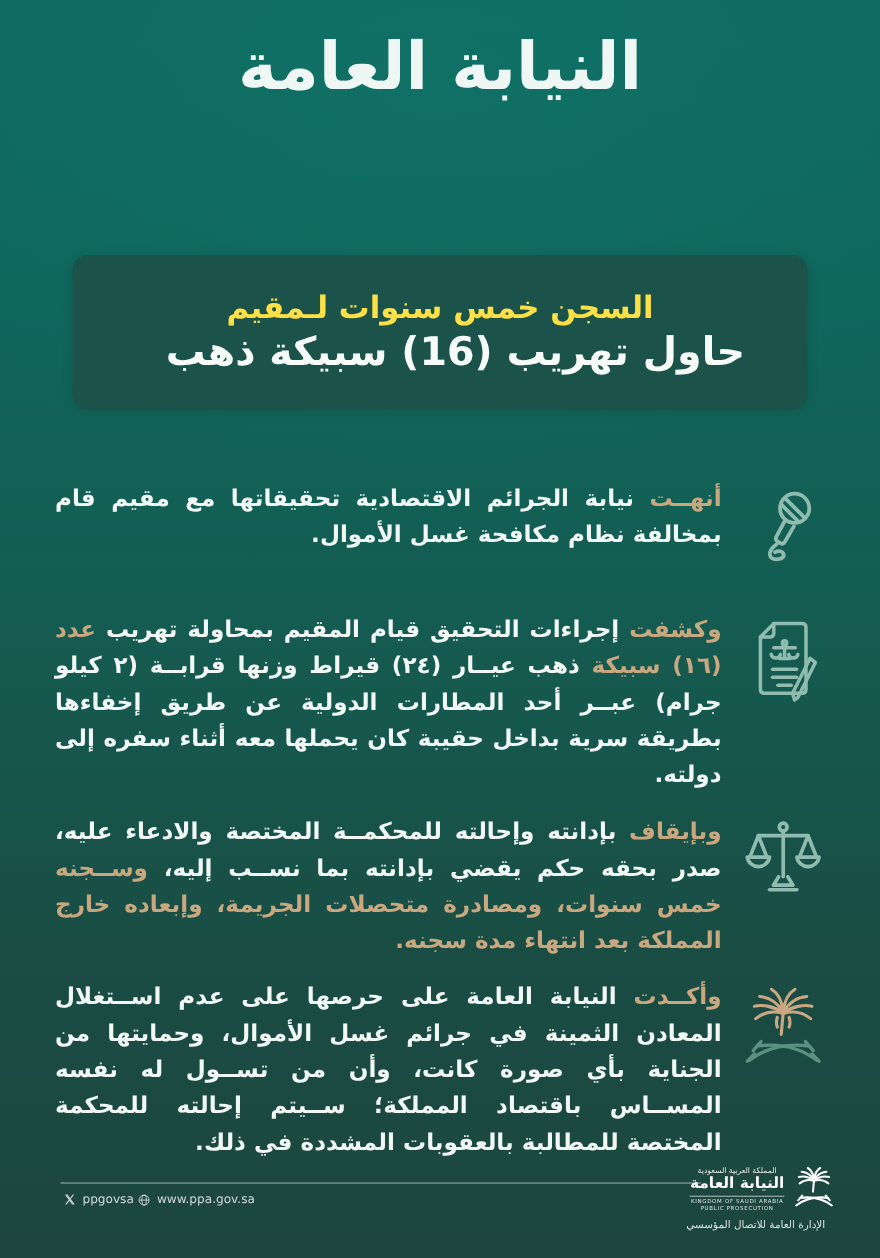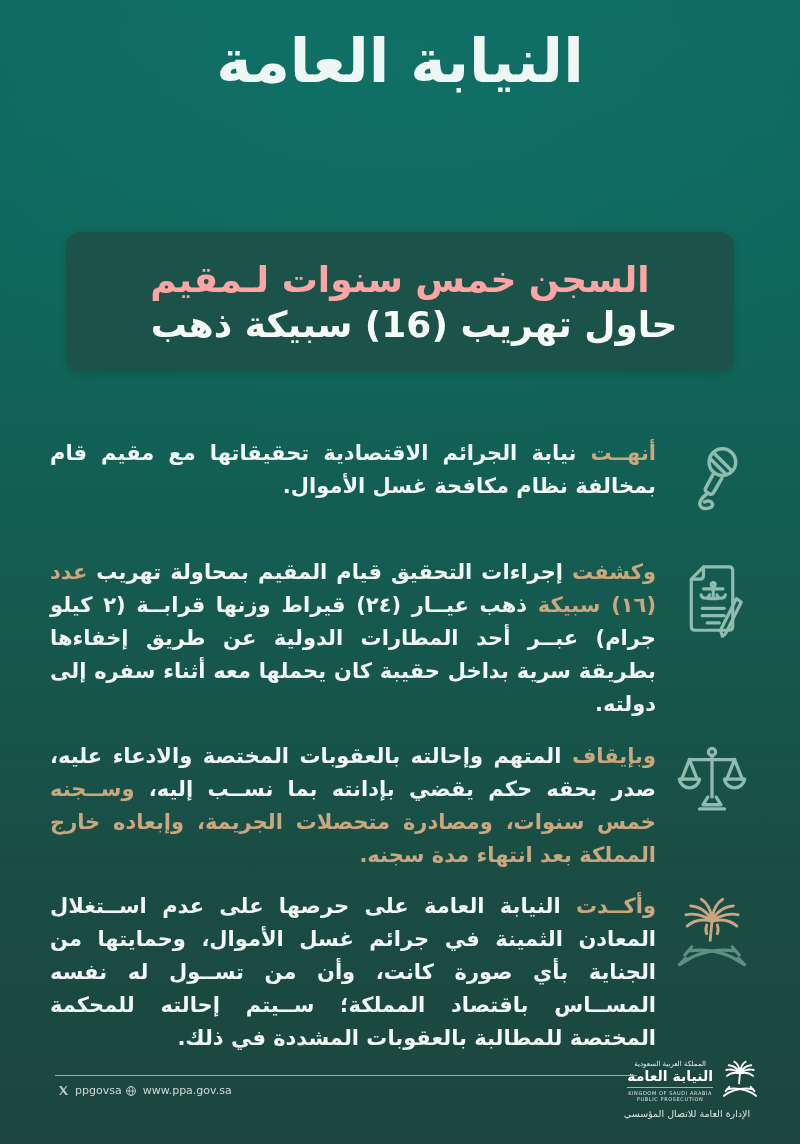--- a/index.html
+++ b/index.html
@@ -20,21 +20,21 @@
     position:absolute; top:138px; left:0; right:0; text-align:center;
     font-size:26px; font-weight:bold; color:#e9f4f0; word-spacing:7px;
   }
   
   .banner {
     position:absolute; top:232px; right:66px; width:668px; height:140px;
     background:#1b5249; border-radius:14px;
     display:flex; flex-direction:column; align-items:center; justify-content:center; gap:4px;
     box-shadow:0 2px 10px rgba(0,0,0,.12);
   }
-  .banner-line1 { font-size:36px; font-weight:bold; color:#fca5a5; }
+  .banner-line1 { font-size:28px; font-weight:bold; color:#fde047; }
   .banner-line2 { font-size:36px; font-weight:bold; color:#f6fbf8;margin-left:28px; }
   
   .section { position:absolute; right:48px; left:50px; display:flex; gap:16px; align-items:flex-start; }
   .sec-1 { top:437px; } .sec-2 { top:556px; } .sec-3 { top:740px; } .sec-4 { top:890px; }
   .icon-box { flex:0 0 80px; display:flex; justify-content:center; padding-top:2px; }
   .icon-box svg { display:block; }
   .sec-text {
     flex:1; font-size:21px; font-weight:bold; line-height:33px;
     color:#f1f7f4; text-align:justify; text-align-last:right;
   }
@@ -117,21 +117,21 @@
           <path d="M13 14.5 L6.5 31 M13 14.5 L19.5 31"></path>
           <path d="M4.5 31 A8.6 8.6 0 0 0 21.5 31 Z"></path>
           <path d="M51 14.5 L44.5 31 M51 14.5 L57.5 31"></path>
           <path d="M42.5 31 A8.6 8.6 0 0 0 59.5 31 Z"></path>
           <path d="M28.5 46 L24.5 52.5 H39.5 L35.5 46"></path>
           <line x1="21.5" y1="56" x2="42.5" y2="56"></line>
         </g>
       </svg>
     </span>
     <div class="sec-text">
-      <span class="gold">وبإيقاف </span><span class="white">المتهم وإحالته بالعقوبات المختصة والادعاء عليه، صدر بحقه حكم يقضي بإدانته بما نســب إليه، </span><span class="gold">وســجنه خمس سنوات، ومصادرة متحصلات الجريمة، وإبعاده خارج المملكة بعد انتهاء مدة سجنه.</span>
+      <span class="gold">وبإيقاف </span><span class="white">بإدانته وإحالته للمحكمــة المختصة والادعاء عليه، صدر بحقه حكم يقضي بإدانته بما نســب إليه، </span><span class="gold">وســجنه خمس سنوات، ومصادرة متحصلات الجريمة، وإبعاده خارج المملكة بعد انتهاء مدة سجنه.</span>
     </div>
   </div>
 
   <div class="section sec-4">
     <span class="icon-box">
       <svg width="76" height="80" viewBox="0 0 64 66">
         <g fill="none" stroke="#c9a782" stroke-width="2.4" stroke-linecap="round">
           <path d="M32 24 C31.2 31 31 35 30.5 40"></path>
           <path d="M32 24 C25 22 17 23 11 28"></path>
           <path d="M32 23.5 C25 18.5 16 17 10 18.5"></path>

